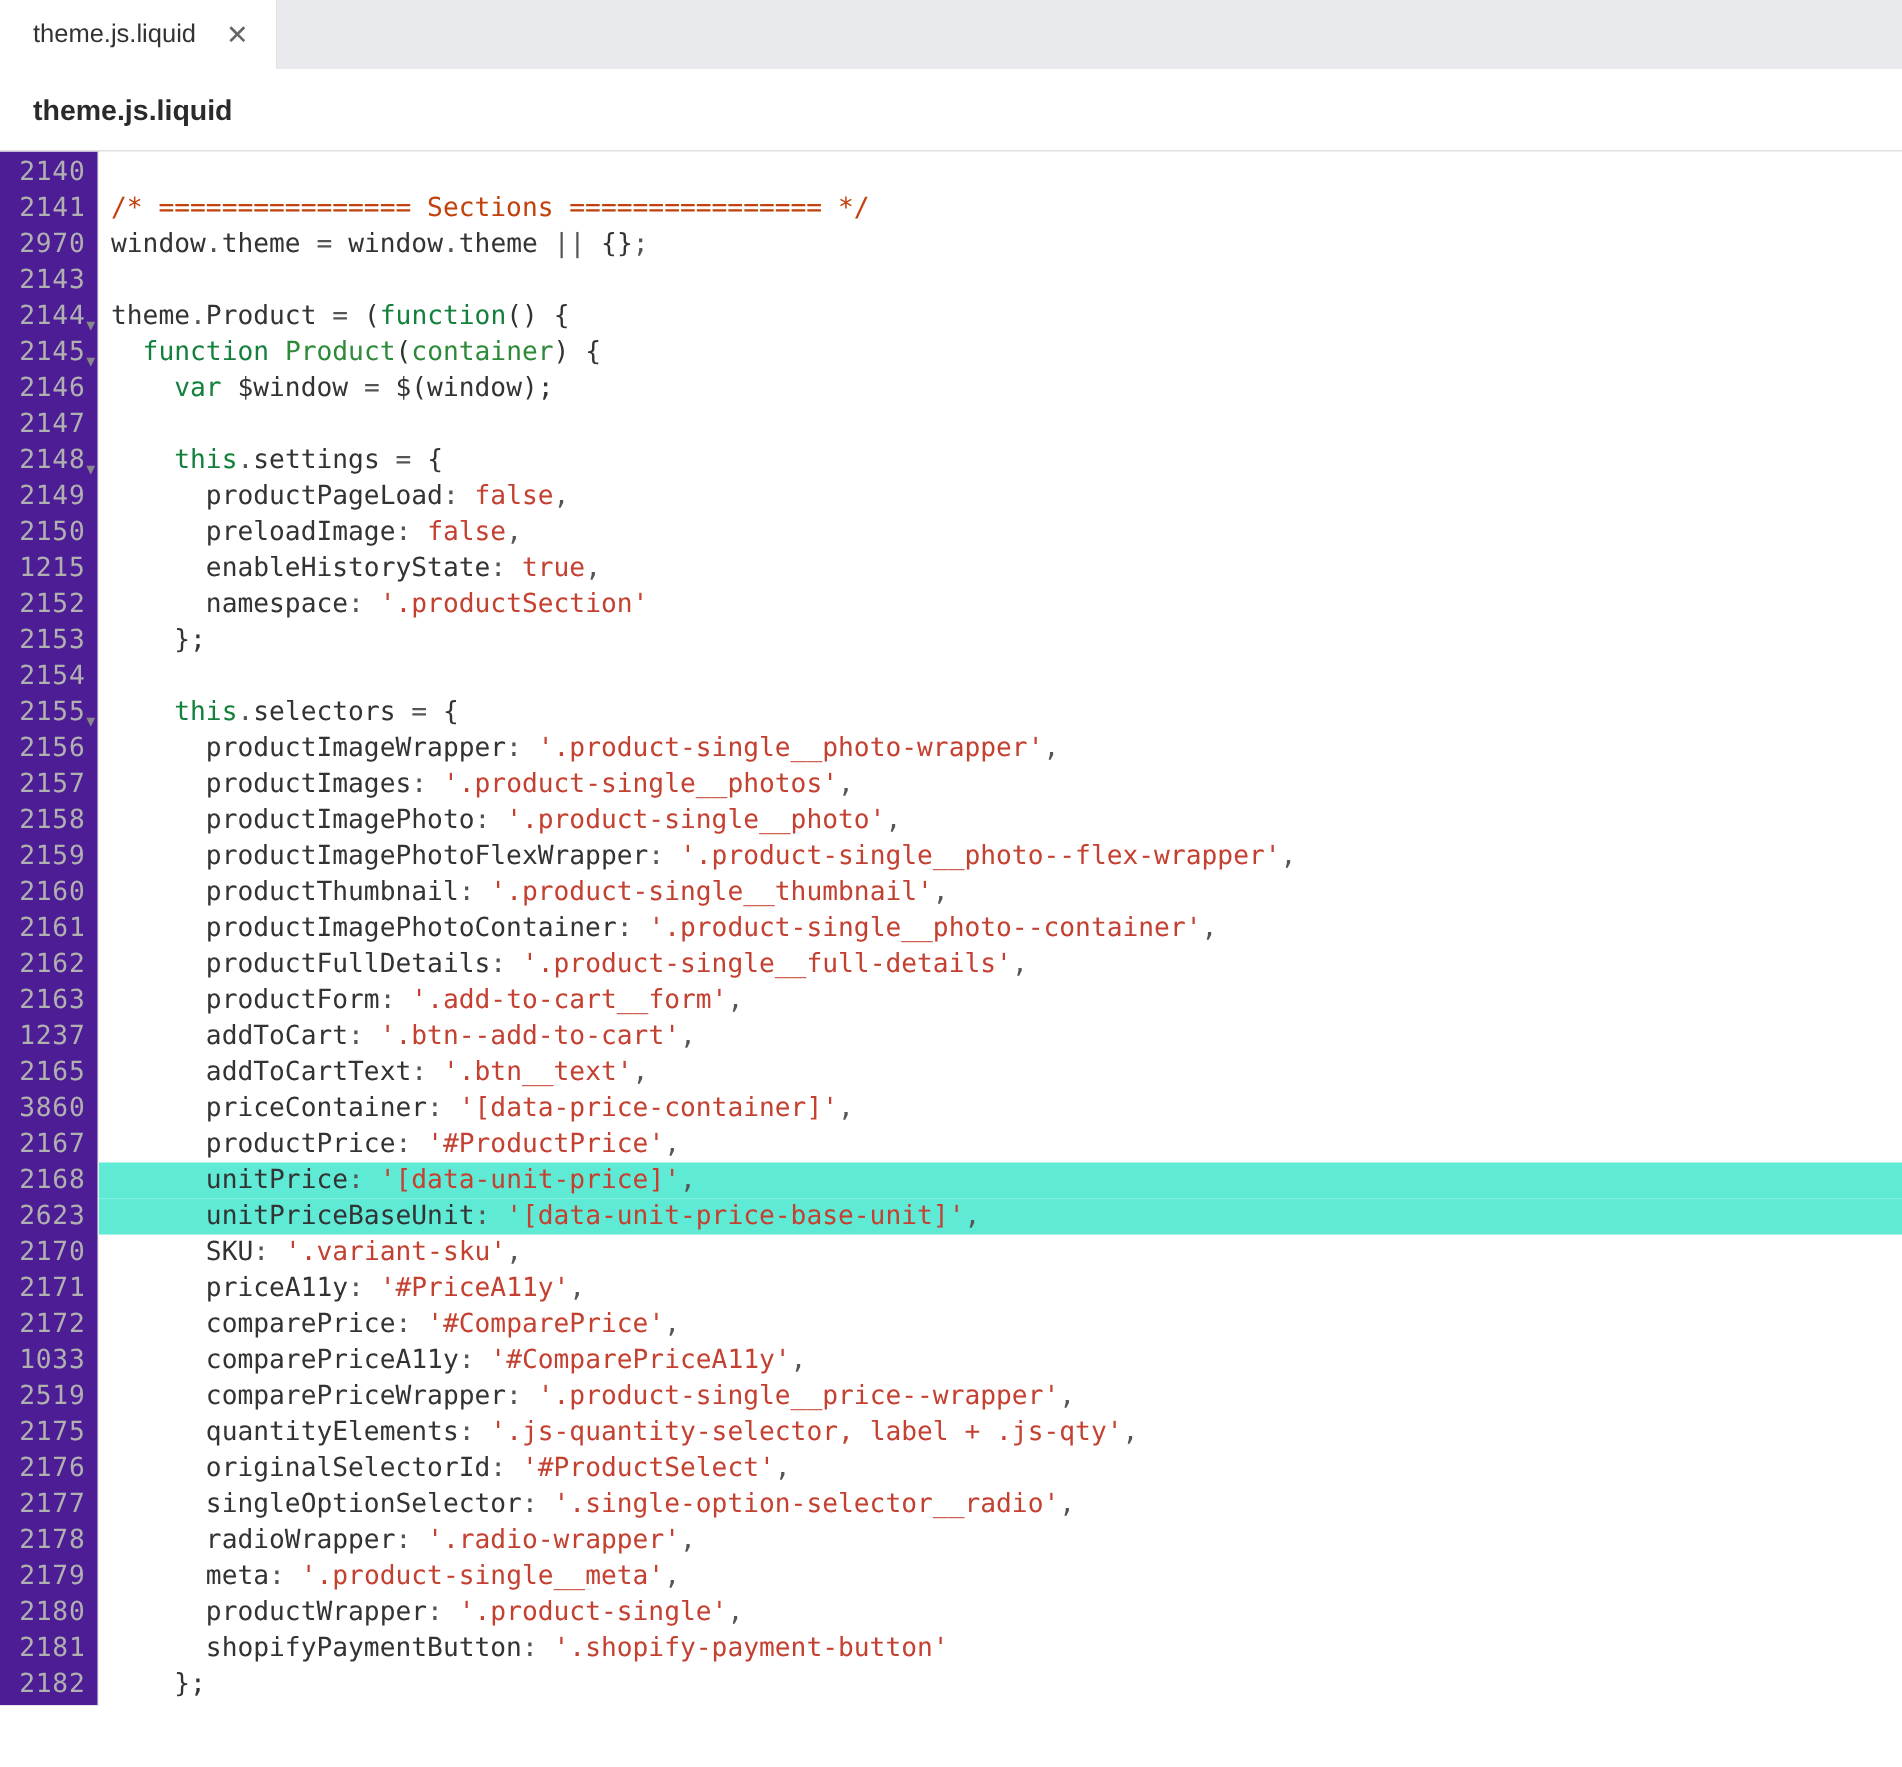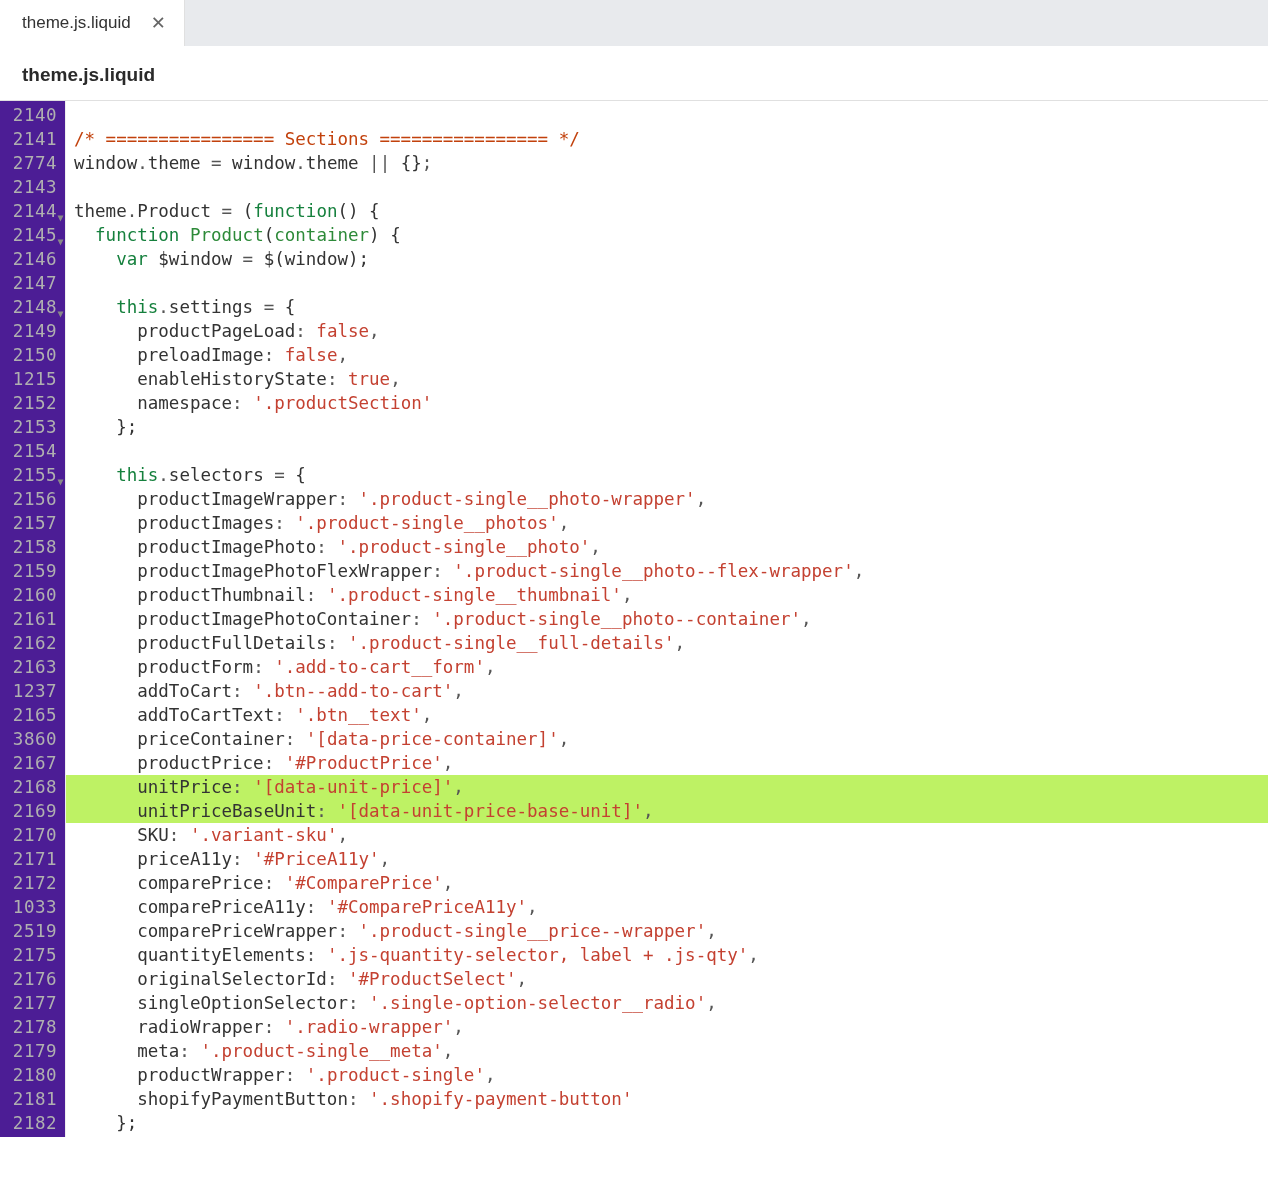--- a/index.html
+++ b/index.html
@@ -68,21 +68,21 @@
 .code {
   flex: 1;
   padding: 2px 0 2px 8px;
   white-space: pre;
   overflow-x: auto;
 }
 .code-line {
   height: 24px;
 }
 .code-line.highlighted {
-  background: #bef264;
+  background: #5eead4;
   margin-left: -8px;
   padding-left: 8px;
 }
 
 .c-comment { color: #c2410c; }
 .c-kw      { color: #15803d; }
 .c-fn      { color: #2d8a39; }
 .c-num,
 .c-const,
 .c-str     { color: #c44131; }
@@ -100,21 +100,21 @@
 </div>
 
 <div class="breadcrumb">
   <span>theme.js.liquid</span>
 </div>
 
 <div class="editor">
   <div class="gutter" id="gutter">
       <div class="gutter-line">2140</div>
       <div class="gutter-line">2141</div>
-      <div class="gutter-line">2774</div>
+      <div class="gutter-line">2970</div>
       <div class="gutter-line">2143</div>
       <div class="gutter-line">2144<span class="fold-marker">▼</span></div>
       <div class="gutter-line">2145<span class="fold-marker">▼</span></div>
       <div class="gutter-line">2146</div>
       <div class="gutter-line">2147</div>
       <div class="gutter-line">2148<span class="fold-marker">▼</span></div>
       <div class="gutter-line">2149</div>
       <div class="gutter-line">2150</div>
       <div class="gutter-line">1215</div>
       <div class="gutter-line">2152</div>
@@ -127,21 +127,21 @@
       <div class="gutter-line">2159</div>
       <div class="gutter-line">2160</div>
       <div class="gutter-line">2161</div>
       <div class="gutter-line">2162</div>
       <div class="gutter-line">2163</div>
       <div class="gutter-line">1237</div>
       <div class="gutter-line">2165</div>
       <div class="gutter-line">3860</div>
       <div class="gutter-line">2167</div>
       <div class="gutter-line">2168</div>
-      <div class="gutter-line">2169</div>
+      <div class="gutter-line">2623</div>
       <div class="gutter-line">2170</div>
       <div class="gutter-line">2171</div>
       <div class="gutter-line">2172</div>
       <div class="gutter-line">1033</div>
       <div class="gutter-line">2519</div>
       <div class="gutter-line">2175</div>
       <div class="gutter-line">2176</div>
       <div class="gutter-line">2177</div>
       <div class="gutter-line">2178</div>
       <div class="gutter-line">2179</div>

